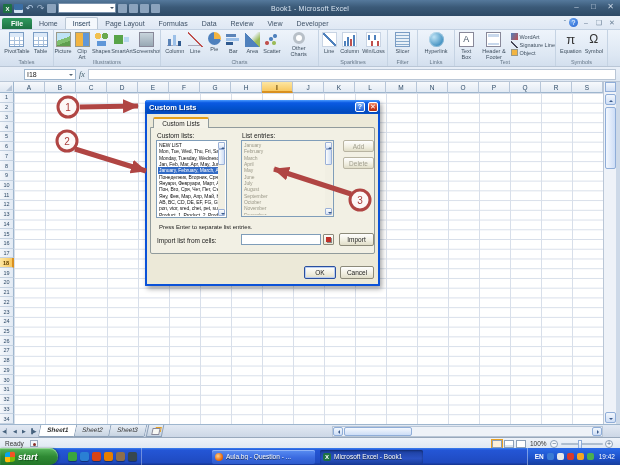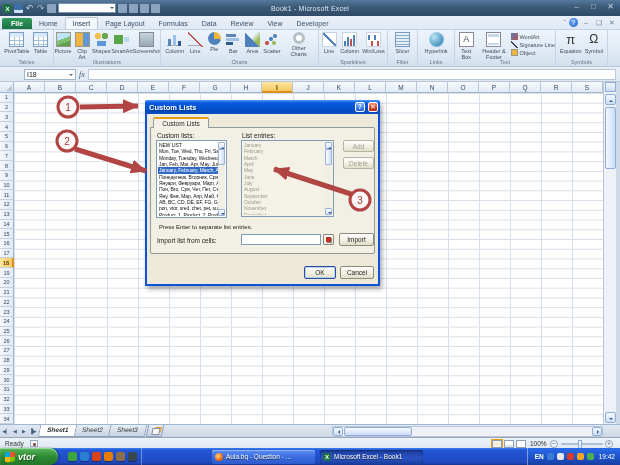--- a/index.html
+++ b/index.html
@@ -599,21 +599,21 @@
   <span id="zoomtext">100%</span>
   <span class="zbtn" id="zminus"></span>
   <span id="ztrack"></span>
   <span id="zthumb"></span>
   <span class="zbtn" id="zplus"></span>
 </div>
 
 <div id="taskbar">
   <div class="startbtn">
     <span class="winflag"></span>
-    <span class="start-label">vtor</span>
+    <span class="start-label">start</span>
   </div>
   <div class="qlbar">
       <span class="ql" style="background: rgb(58, 165, 60);"></span>
       <span class="ql" style="background: rgb(42, 127, 212);"></span>
       <span class="ql" style="background: rgb(216, 67, 21);"></span>
       <span class="ql" style="background: rgb(230, 126, 0);"></span>
       <span class="ql" style="background: rgb(141, 110, 76);"></span>
       <span class="ql" style="background: rgb(55, 71, 79);"></span>
     </div>
   <div class="tasks">

